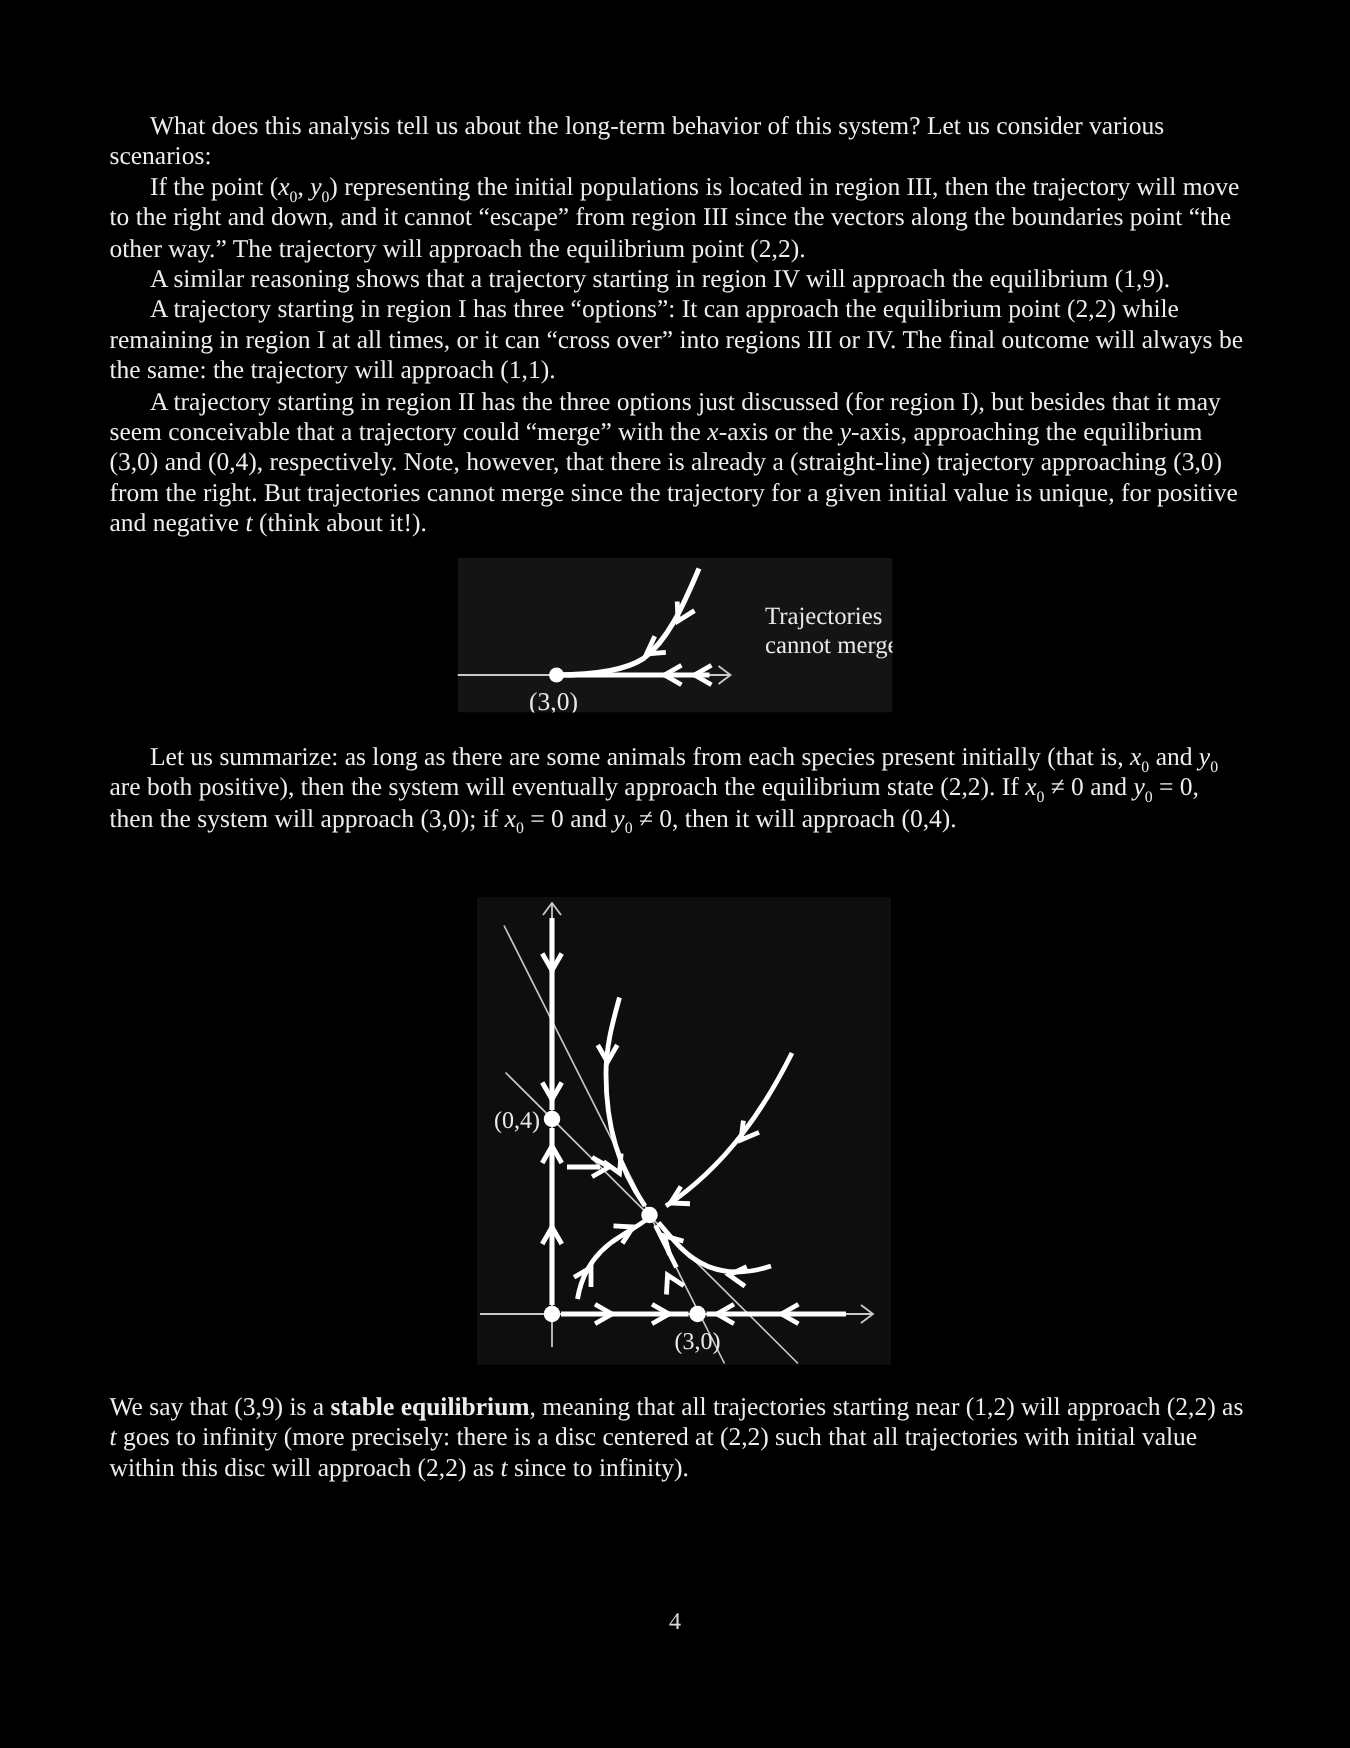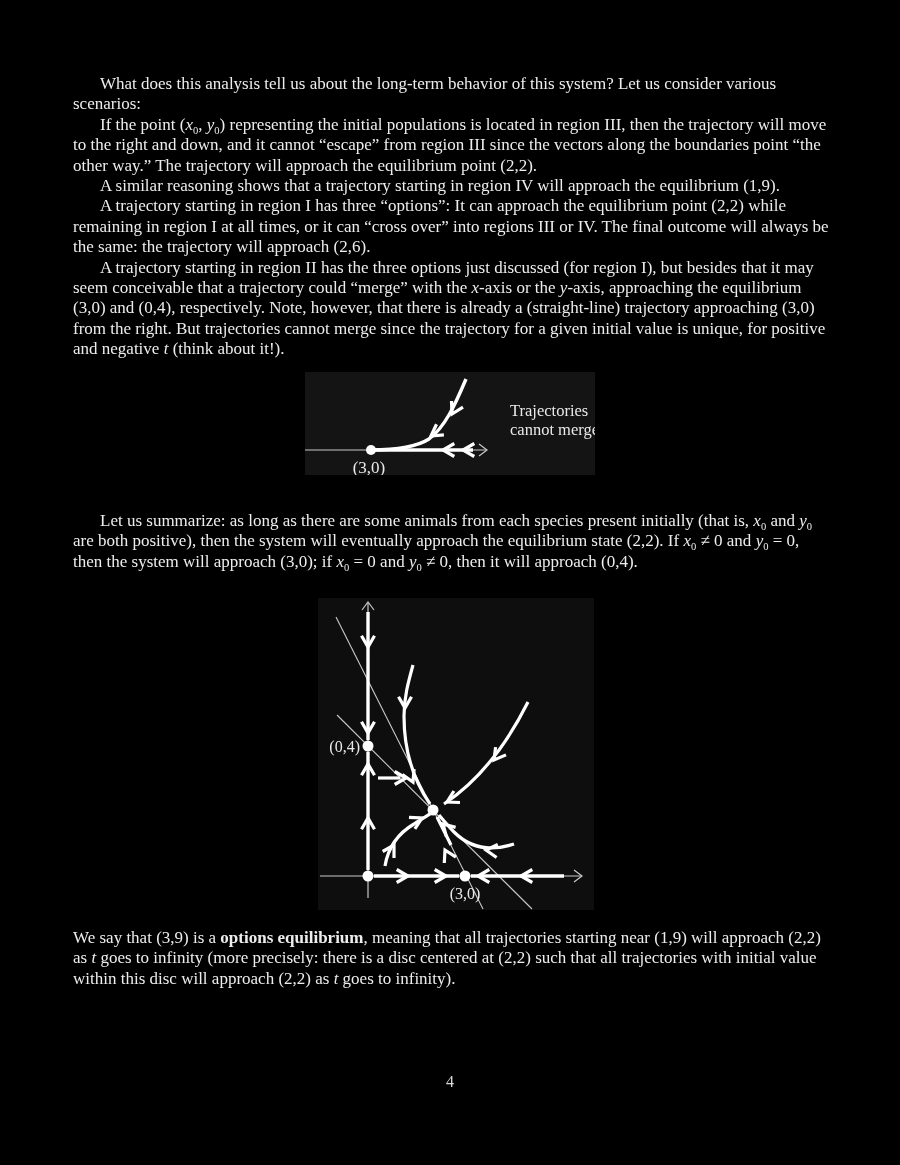--- a/index.html
+++ b/index.html
@@ -28,21 +28,21 @@
 </style>
 </head>
 <body>
 
 <div class="page">
 
   <div class="textblock" style="top:74px">
       <p class="para indent"><span>What does this analysis tell us about the long-term behavior of this system? Let us consider various scenarios:</span></p>
       <p class="para indent"><span>If the point (</span><i>x</i><sub>0</sub><span>, </span><i>y</i><sub>0</sub><span>) representing the initial populations is located in region III, then the trajectory will move to the right and down, and it cannot “escape” from region III since the vectors along the boundaries point “the other way.” The trajectory will approach the equilibrium point (2,2).</span></p>
       <p class="para indent"><span>A similar reasoning shows that a trajectory starting in region IV will approach the equilibrium (1,9).</span></p>
-      <p class="para indent"><span>A trajectory starting in region I has three “options”: It can approach the equilibrium point (2,2) while remaining in region I at all times, or it can “cross over” into regions III or IV. The final outcome will always be the same: the trajectory will approach (2,6).</span></p>
+      <p class="para indent"><span>A trajectory starting in region I has three “options”: It can approach the equilibrium point (2,2) while remaining in region I at all times, or it can “cross over” into regions III or IV. The final outcome will always be the same: the trajectory will approach (1,1).</span></p>
       <p class="para indent"><span>A trajectory starting in region II has the three options just discussed (for region I), but besides that it may seem conceivable that a trajectory could “merge” with the </span><i>x</i><span>-axis or the </span><i>y</i><span>-axis, approaching the equilibrium (3,0) and (0,4), respectively. Note, however, that there is already a (straight-line) trajectory approaching (3,0) from the right. But trajectories cannot merge since the trajectory for a given initial value is unique, for positive and negative </span><i>t</i><span> (think about it!).</span></p>
     </div>
 
   <figure class="fig fig1">
     <svg width="290" height="103" viewBox="0 0 290 103">
       <rect x="0" y="0" width="290" height="103" fill="#141414"></rect>
 
       <line x1="0" y1="78" x2="182" y2="78" stroke="#c9c9c9" stroke-width="1.2"></line>
       <polyline points="174,72 182,78 174,84" fill="none" stroke="#c9c9c9" stroke-width="1.2"></polyline>
 
@@ -55,21 +55,21 @@
 
       <polyline points="149.3,71.5 138,78 149.3,84.5" fill="none" stroke="#ffffff" stroke-width="3.2"></polyline>
       <polyline points="169.3,71.5 158,78 169.3,84.5" fill="none" stroke="#ffffff" stroke-width="3.2"></polyline>
       <circle cx="66" cy="78" r="5" fill="#ffffff"></circle>
       <text x="64" y="101" font-size="17" text-anchor="middle">(3,0)</text>
       <text x="205" y="44" font-size="16.5">Trajectories</text>
       <text x="205" y="63" font-size="16.5">cannot merge.</text>
     </svg>
   </figure>
 
-  <div class="textblock" style="top:511px">
+  <div class="textblock" style="top:495px">
       <p class="para indent"><span>Let us summarize: as long as there are some animals from each species present initially (that is, </span><i>x</i><sub>0</sub><span> and </span><i>y</i><sub>0</sub><span> are both positive), then the system will eventually approach the equilibrium state (2,2). If </span><i>x</i><sub>0</sub><span> ≠ 0 and </span><i>y</i><sub>0</sub><span> = 0, then the system will approach (3,0); if </span><i>x</i><sub>0</sub><span> = 0 and </span><i>y</i><sub>0</sub><span> ≠ 0, then it will approach (0,4).</span></p>
     </div>
 
   <figure class="fig fig2">
     <svg width="276" height="312" viewBox="0 0 276 312">
       <rect x="0" y="0" width="276" height="312" fill="#0e0e0e"></rect>
 
       <line x1="50" y1="4" x2="50" y2="300" stroke="#c9c9c9" stroke-width="1.2"></line>
       <polyline points="44,12 50,4 56,12" fill="none" stroke="#c9c9c9" stroke-width="1.2"></polyline>
       <line x1="2" y1="278" x2="264" y2="278" stroke="#c9c9c9" stroke-width="1.2"></line>
@@ -114,18 +114,18 @@
       <circle cx="50" cy="148" r="5.5" fill="#ffffff"></circle>
       <circle cx="147" cy="278" r="5.5" fill="#ffffff"></circle>
       <circle cx="115" cy="212" r="5.5" fill="#ffffff"></circle>
 
       <text x="42" y="154" font-size="16" text-anchor="end">(0,4)</text>
       <text x="147" y="301" font-size="16" text-anchor="middle">(3,0)</text>
     </svg>
   </figure>
 
   <div class="textblock" style="top:928px">
-      <p class="para"><span>We say that (3,9) is a </span><b>options equilibrium</b><span>, meaning that all trajectories starting near (1,9) will approach (2,2) as </span><i>t</i><span> goes to infinity (more precisely: there is a disc centered at (2,2) such that all trajectories with initial value within this disc will approach (2,2) as </span><i>t</i><span> goes to infinity).</span></p>
+      <p class="para"><span>We say that (3,9) is a </span><b>stable equilibrium</b><span>, meaning that all trajectories starting near (1,2) will approach (2,2) as </span><i>t</i><span> goes to infinity (more precisely: there is a disc centered at (2,2) such that all trajectories with initial value within this disc will approach (2,2) as </span><i>t</i><span> since to infinity).</span></p>
     </div>
 
   <div class="pageno">4</div>
 
 </div>
 
 </body></html>

